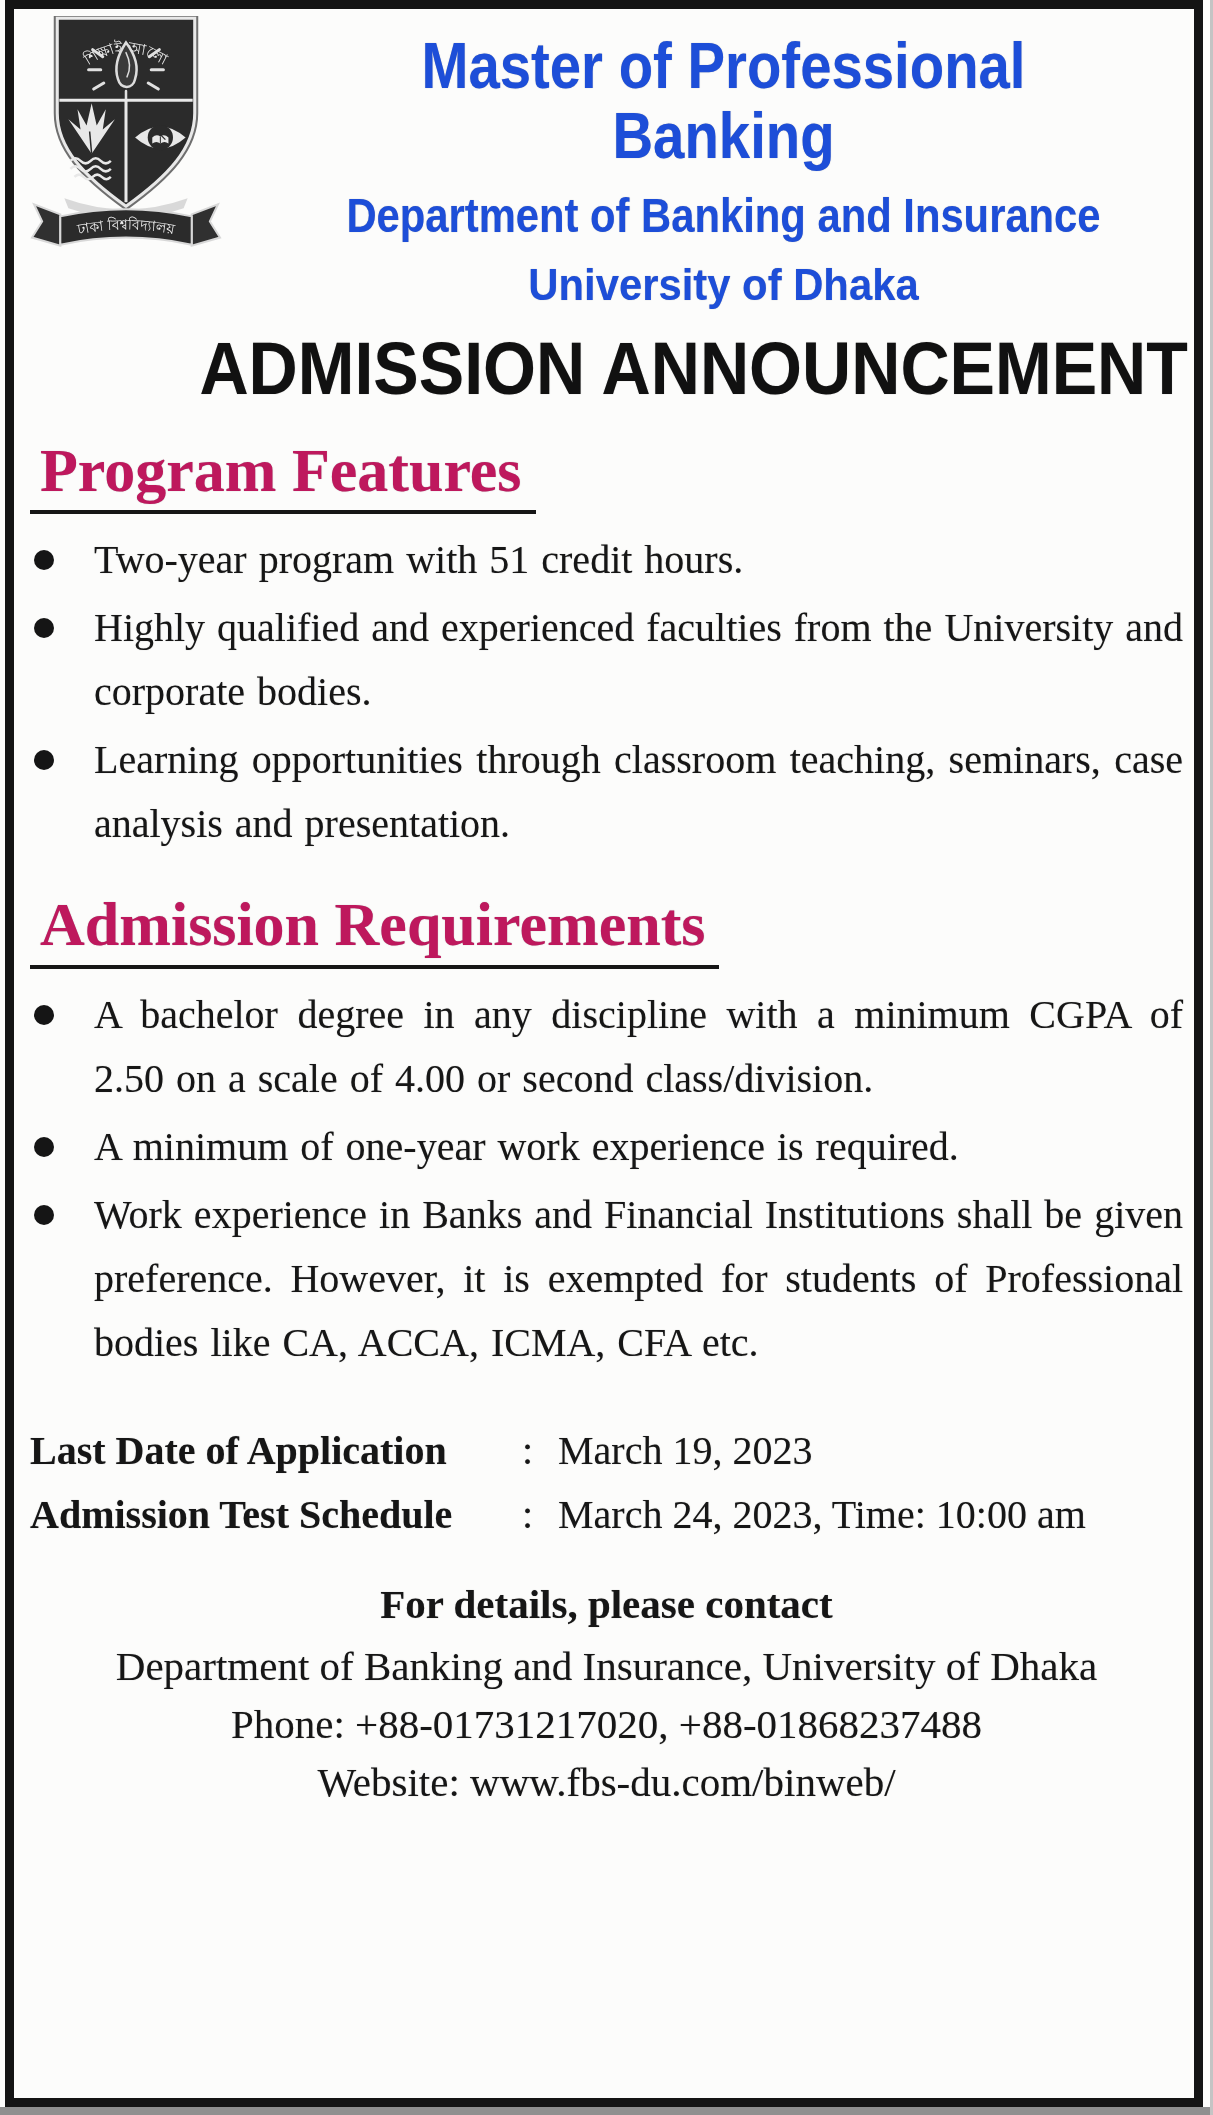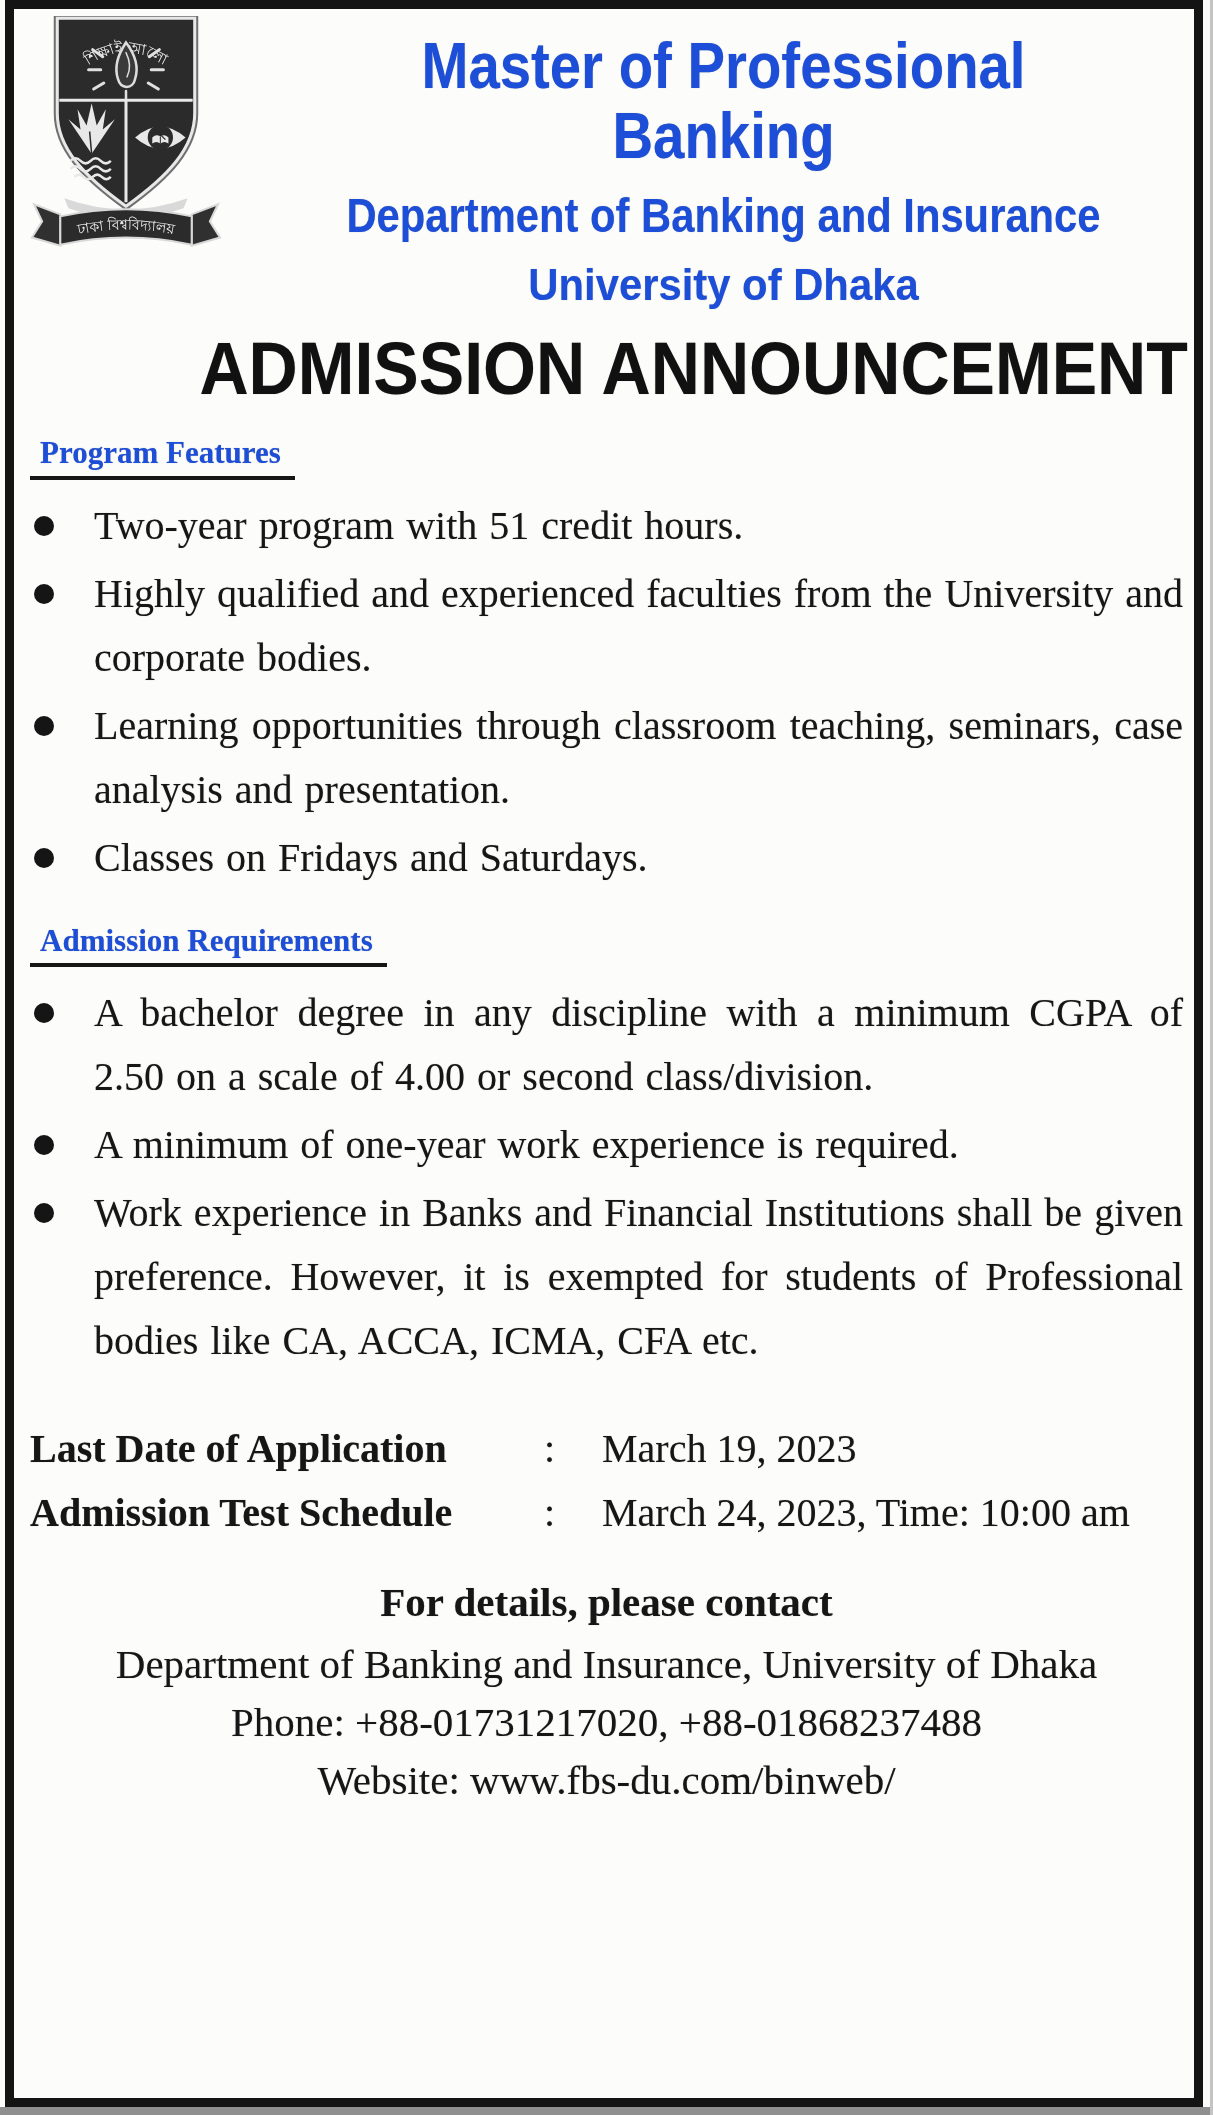--- a/index.html
+++ b/index.html
@@ -60,25 +60,25 @@
     font-family: "Liberation Sans", sans-serif; font-weight: bold;
     font-size: 74px; line-height: 1.0;
     text-align: center; padding-left: 128px; margin-top: 22px;
     transform: scaleX(0.92); transform-origin: 56% center;
     color: #111; white-space: nowrap;
   }
 
   
   .sec-h {
     display: inline-block;
-    font-size: 31px; line-height: 1.12; font-weight: bold;
+    font-size: 62px; line-height: 1.12; font-weight: bold;
     margin: 30px 0 0 0;
     padding: 0 14px 5px 10px;
     border-bottom: 4px solid #161616;
-    color: #1d4ed8;
+    color: #be185d;
   }
 
   .bullets { list-style: none; margin: 14px 0 0 0; padding: 0; }
   .bullets li { display: flex; margin: 0 0 4px 0; }
   .dot {
     flex: none; width: 20px; height: 20px; border-radius: 50%;
     background: #151515; margin: 22px 0 0 4px;
   }
   .btxt {
     display: block; margin-left: 40px; width: 1093px;
@@ -87,21 +87,21 @@
   }
 
   .form-body {
     margin: 14px 0 0 0; width: 1150px;
     font-size: 40px; line-height: 64px;
     text-align: justify; word-spacing: 2px;
   }
 
   
   .schedule { margin-top: 44px; font-size: 40px; line-height: 64px; }
-  .srow { display: flex; gap: 22px; }
+  .srow { display: flex; }
   .slabel { font-weight: bold; width: 492px; flex: none; }
   .ssep { width: 36px; flex: none; }
 
   
   .contact { margin-top: 28px; text-align: center; font-size: 41px; line-height: 58px; }
   .c-head { font-weight: bold; margin-bottom: 4px; font-size: 41px; }
 </style>
 </head>
 <body>
 
@@ -185,24 +185,20 @@
           <span class="dot"></span>
           <span class="btxt">Two-year program with 51 credit hours.</span>
         </li>
         <li>
           <span class="dot"></span>
           <span class="btxt">Highly qualified and experienced faculties from the University and corporate bodies.</span>
         </li>
         <li>
           <span class="dot"></span>
           <span class="btxt">Learning opportunities through classroom teaching, seminars, case analysis and presentation.</span>
-        </li>
-        <li>
-          <span class="dot"></span>
-          <span class="btxt">Classes on Fridays and Saturdays.</span>
         </li>
       </ul>
     </section>
 
     <section>
       <h2 class="sec-h">Admission Requirements</h2>
       <ul class="bullets">
         <li>
           <span class="dot"></span>
           <span class="btxt">A bachelor degree in any discipline with a minimum CGPA of 2.50 on a scale of 4.00 or second class/division.</span>

